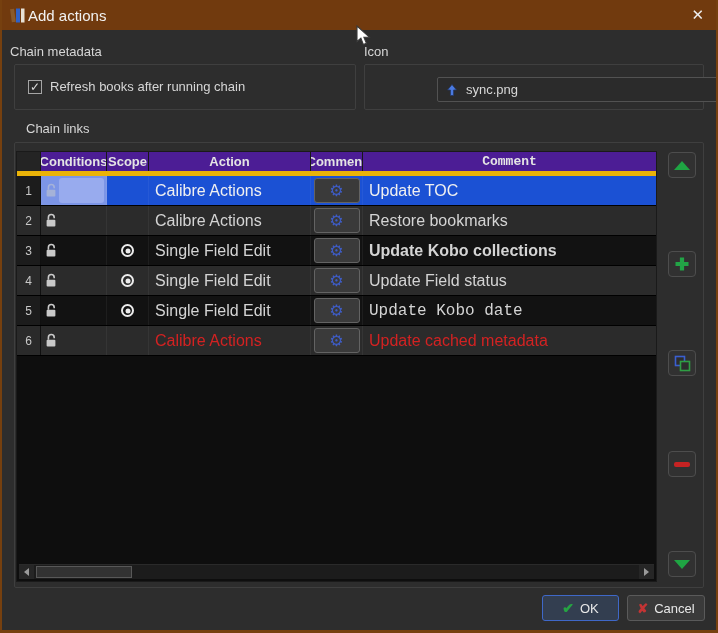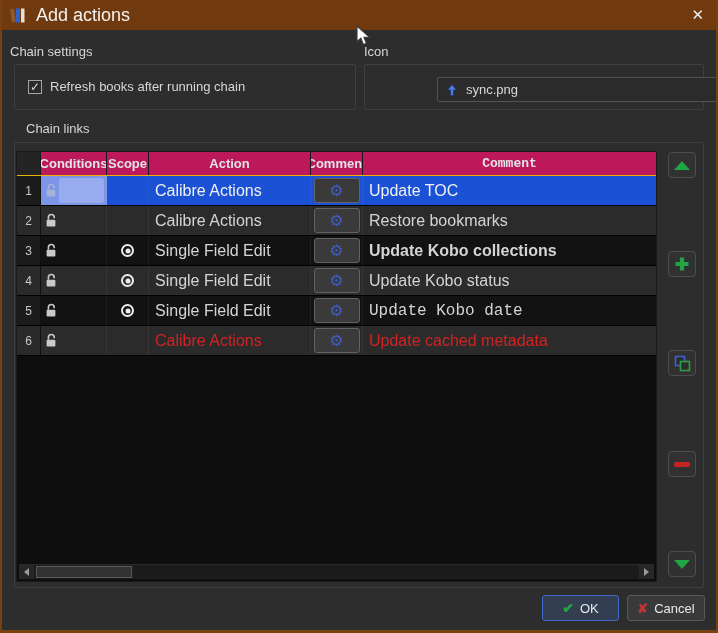--- a/index.html
+++ b/index.html
@@ -2,40 +2,40 @@
 <html><head>
 <meta charset="utf-8">
 <style>
   html,body{margin:0;padding:0;background:#1e1e1e;}
   *{box-sizing:border-box;font-family:"Liberation Sans",sans-serif;}
   .dialog{position:relative;width:718px;height:633px;background:#2d2d2d;overflow:hidden;}
   .dialog::after{content:"";position:absolute;inset:0;border-left:2px solid #76400f;border-right:2px solid #76400f;border-bottom:3px solid #76400f;pointer-events:none;}
 
   
   .titlebar{position:absolute;left:0;top:0;width:718px;height:30px;background:#713a0e;display:flex;align-items:center;padding:0 10px;}
-  .title-text{color:#f2f2f2;font-size:18px;margin-left:8px;}
+  .title-text{color:#f2f2f2;font-size:15px;margin-left:0;}
   .close-x{position:absolute;right:14px;top:6px;color:#eeeeee;font-size:15px;cursor:pointer;line-height:18px;}
 
   
   .sec-label{position:absolute;color:#d6d6d6;font-size:13px;}
   .gb{position:absolute;border:1px solid #3f3f3f;border-radius:2px;background:#2d2d2d;}
 
   
   .cb-row{position:absolute;left:28px;top:79px;display:flex;align-items:center;gap:8px;}
   .checkbox{width:14px;height:14px;border:1px solid #a5a5a5;background:#2b2b2b;color:#d8d8d8;font-size:12px;line-height:12px;text-align:center;}
   .cb-label{color:#d6d6d6;font-size:13px;}
 
   
   .combo{position:absolute;left:390px;top:77px;width:316px;height:25px;background:#2b2b2b;border:1px solid #525252;border-radius:2px;display:flex;align-items:center;padding:0 8px;gap:8px;cursor:pointer;margin-left:47px;}
   .combo-text{color:#d8d8d8;font-size:13px;flex:1;}
   .dd-arrow{width:0;height:0;border-left:5px solid transparent;border-right:5px solid transparent;border-top:6px solid #8a8a8a;}
 
   
   .table{position:absolute;left:16px;top:151px;width:641px;height:431px;background:#0e0e0e;border:1px solid #1a1a1a;display:flex;flex-direction:column;}
-  .thead{display:flex;height:24px;background:#be185d;border-bottom:1px solid #eab308;flex:0 0 auto;}
+  .thead{display:flex;height:24px;background:#4c1d95;border-bottom:5px solid #eab308;flex:0 0 auto;}
   .th{color:#e4e4e4;font-size:13px;font-weight:bold;display:flex;align-items:center;justify-content:center;border-right:1px solid #181818;white-space:nowrap;overflow:hidden;}
   .corner{width:24px;background:#242424;border-right:1px solid #181818;flex:0 0 auto;}
   .w-cond{width:66px;flex:0 0 auto;}
   .w-scope{width:42px;flex:0 0 auto;}
   .w-act{width:162px;flex:0 0 auto;}
   .w-set{width:52px;flex:0 0 auto;}
   .w-com{flex:1;}
   .trow{display:flex;height:30px;flex:0 0 auto;border-bottom:1px solid #000;cursor:default;}
   .trow.odd{background:#121212;}
   .trow.even{background:#2b2b2b;}
@@ -94,21 +94,21 @@
   <div class="titlebar">
     <svg width="18" height="16" viewBox="0 0 18 16">
       <rect x="1" y="2" width="4" height="13" fill="#8a5a2b" transform="rotate(-8 3 9)"></rect>
       <rect x="6" y="1.5" width="4" height="14" fill="#2f62c9"></rect>
       <rect x="11" y="1.5" width="3.5" height="14" fill="#e7e2d6"></rect>
     </svg>
     <span class="title-text">Add actions</span>
     <span class="close-x">✕</span>
   </div>
 
-  <div class="sec-label" style="left:10px;top:44px;">Chain settings</div>
+  <div class="sec-label" style="left:10px;top:44px;">Chain metadata</div>
   <div class="gb" style="left:14px;top:64px;width:342px;height:46px;"></div>
   <div class="cb-row">
     <span class="checkbox">✓</span>
     <span class="cb-label">Refresh books after running chain</span>
   </div>
 
   <div class="sec-label" style="left:364px;top:44px;">Icon</div>
   <div class="gb" style="left:364px;top:64px;width:340px;height:46px;"></div>
   <div class="combo">
     <svg width="12" height="12" viewBox="0 0 12 12">
@@ -198,21 +198,21 @@
       </div>
       <div class="c scope w-scope">
           <span class="target"></span>
         </div>
       <div class="c act w-act">Single Field Edit</div>
       <div class="c set w-set">
         <button class="gear">
             <span class="g">⚙</span>
           </button>
       </div>
-      <div class="c com w-com" style="border-right:none;">Update Kobo status</div>
+      <div class="c com w-com" style="border-right:none;">Update Field status</div>
     </div>
 
     <div class="trow odd">
       <div class="c rn">5</div>
       <div class="c cond w-cond">
         <svg class="lock" width="13" height="15" viewBox="0 0 13 15">
             <path d="M3.4,6.8 V4.4 a2.9,2.9 0 0 1 5.8,0 V5.3"></path>
             <rect x="1.6" y="6.8" width="8.8" height="6.6" rx="1"></rect>
           </svg>
       </div>

